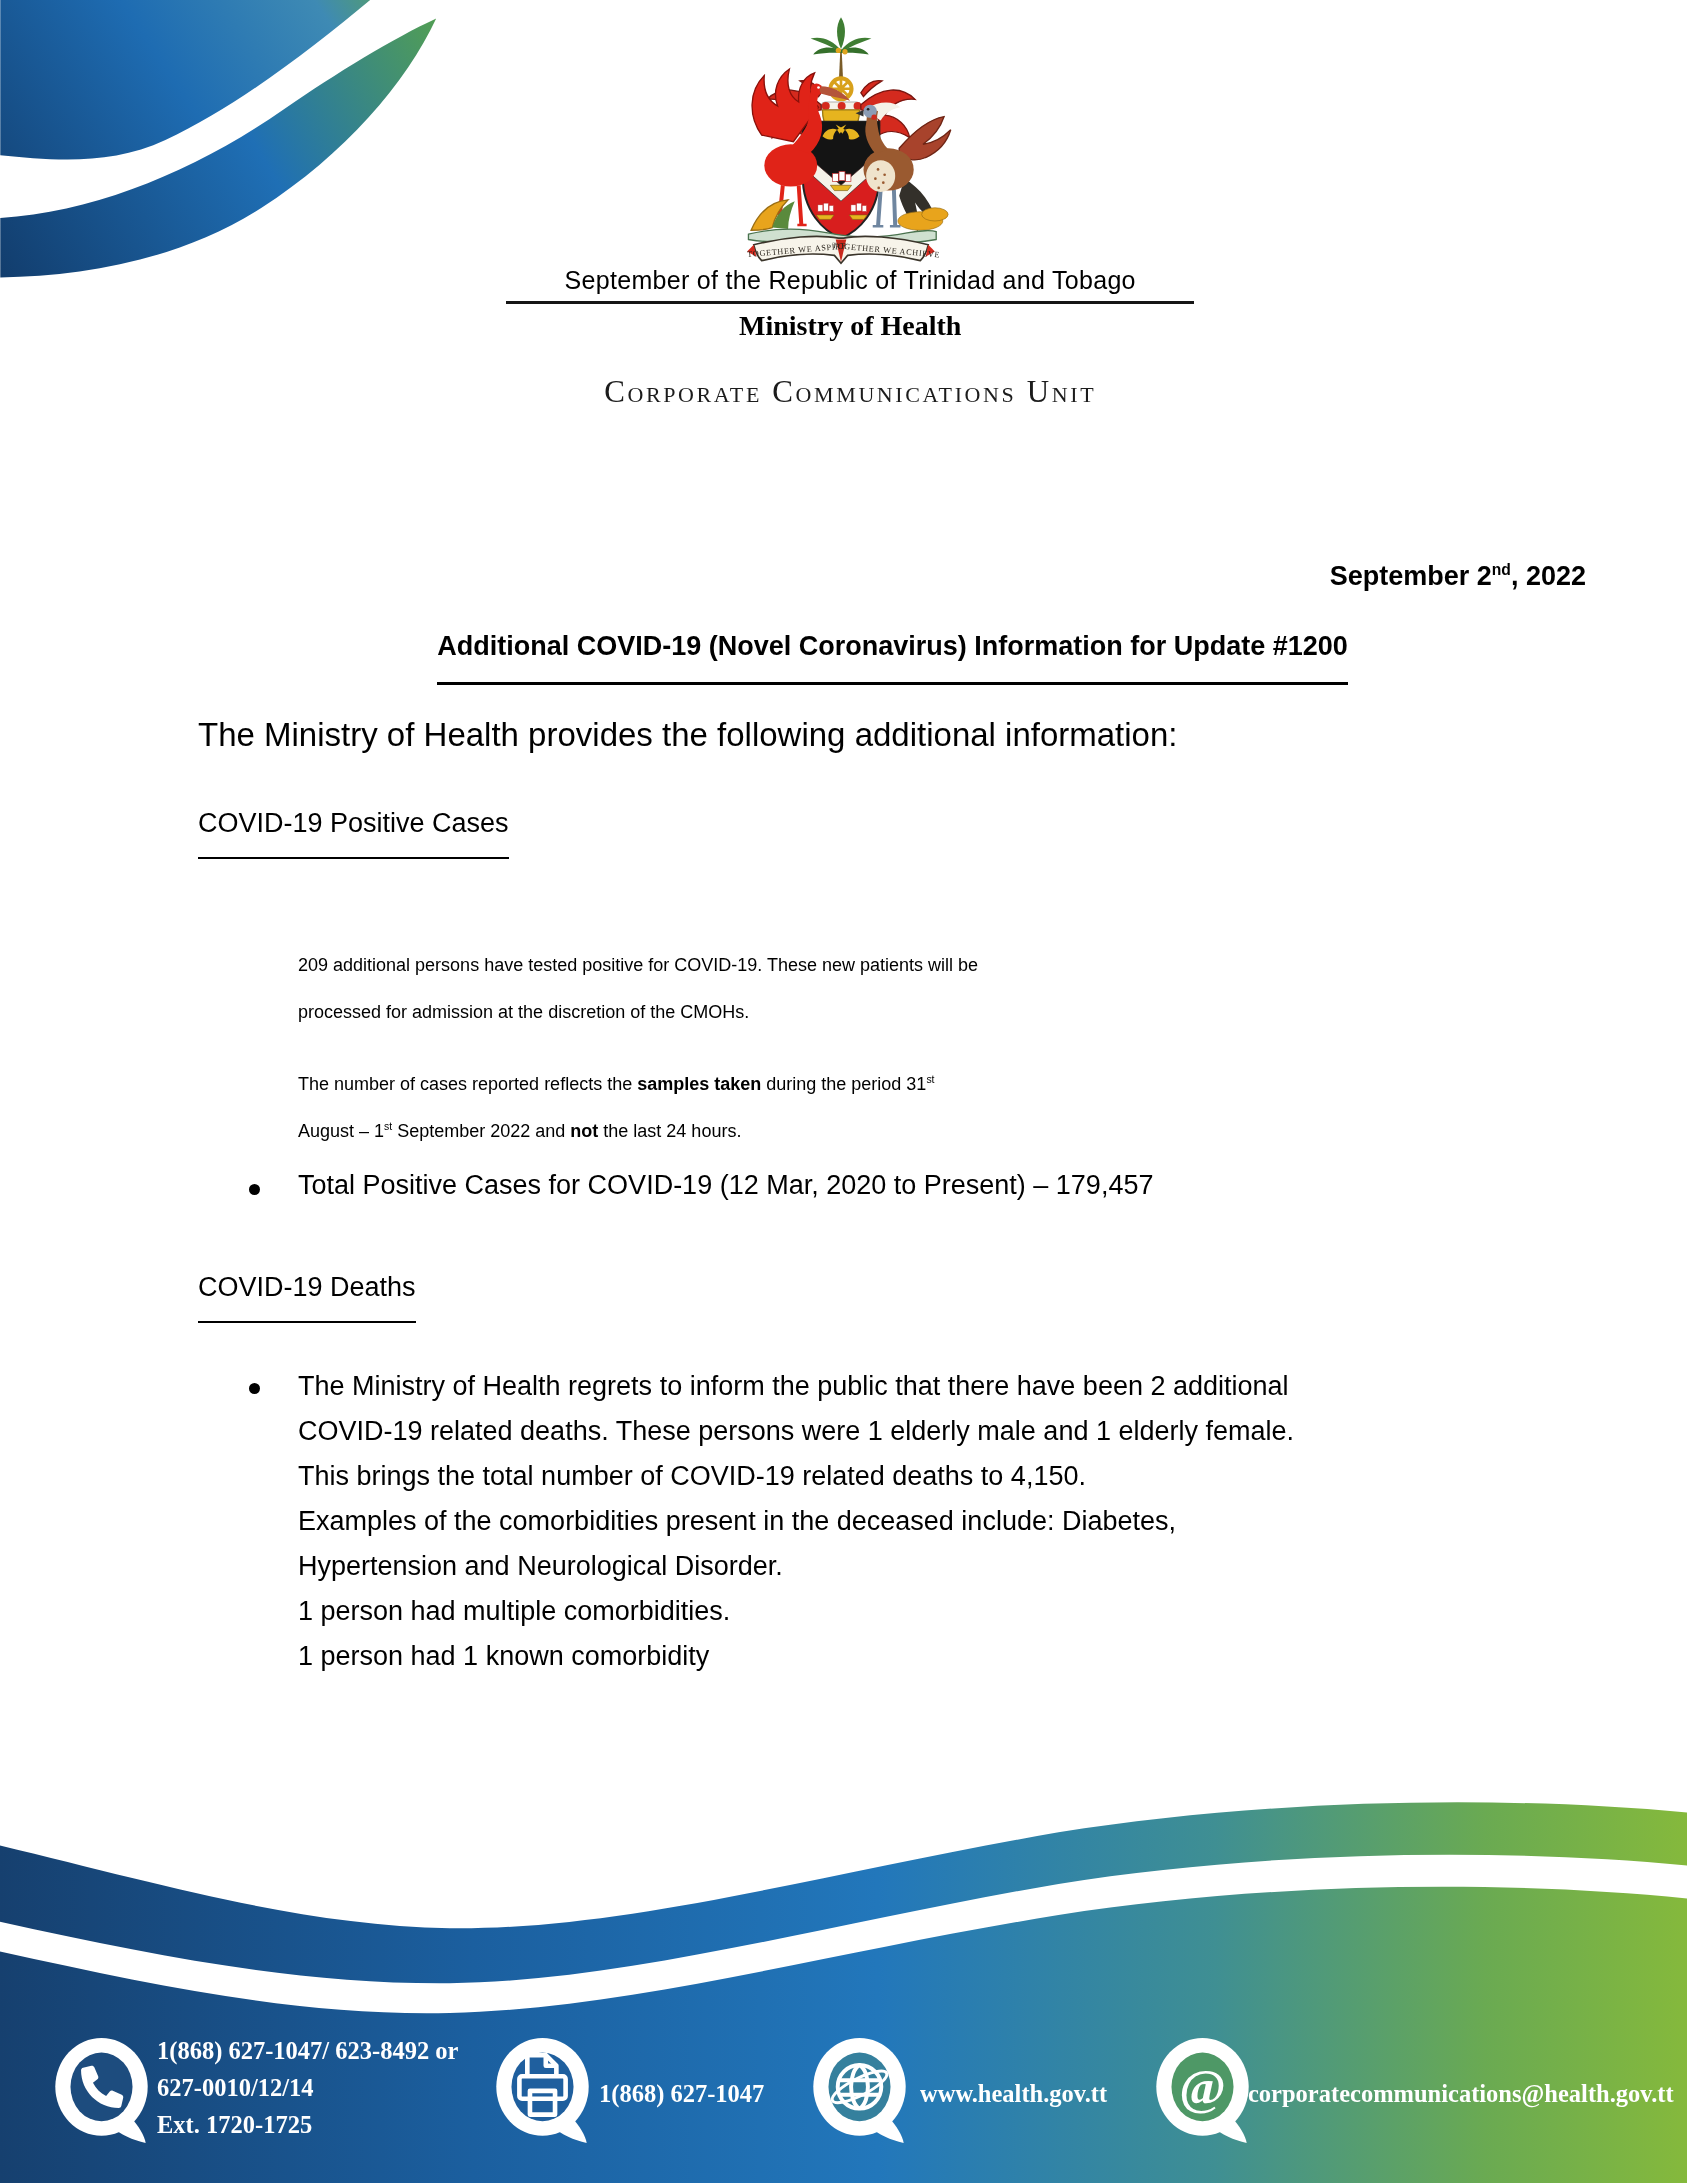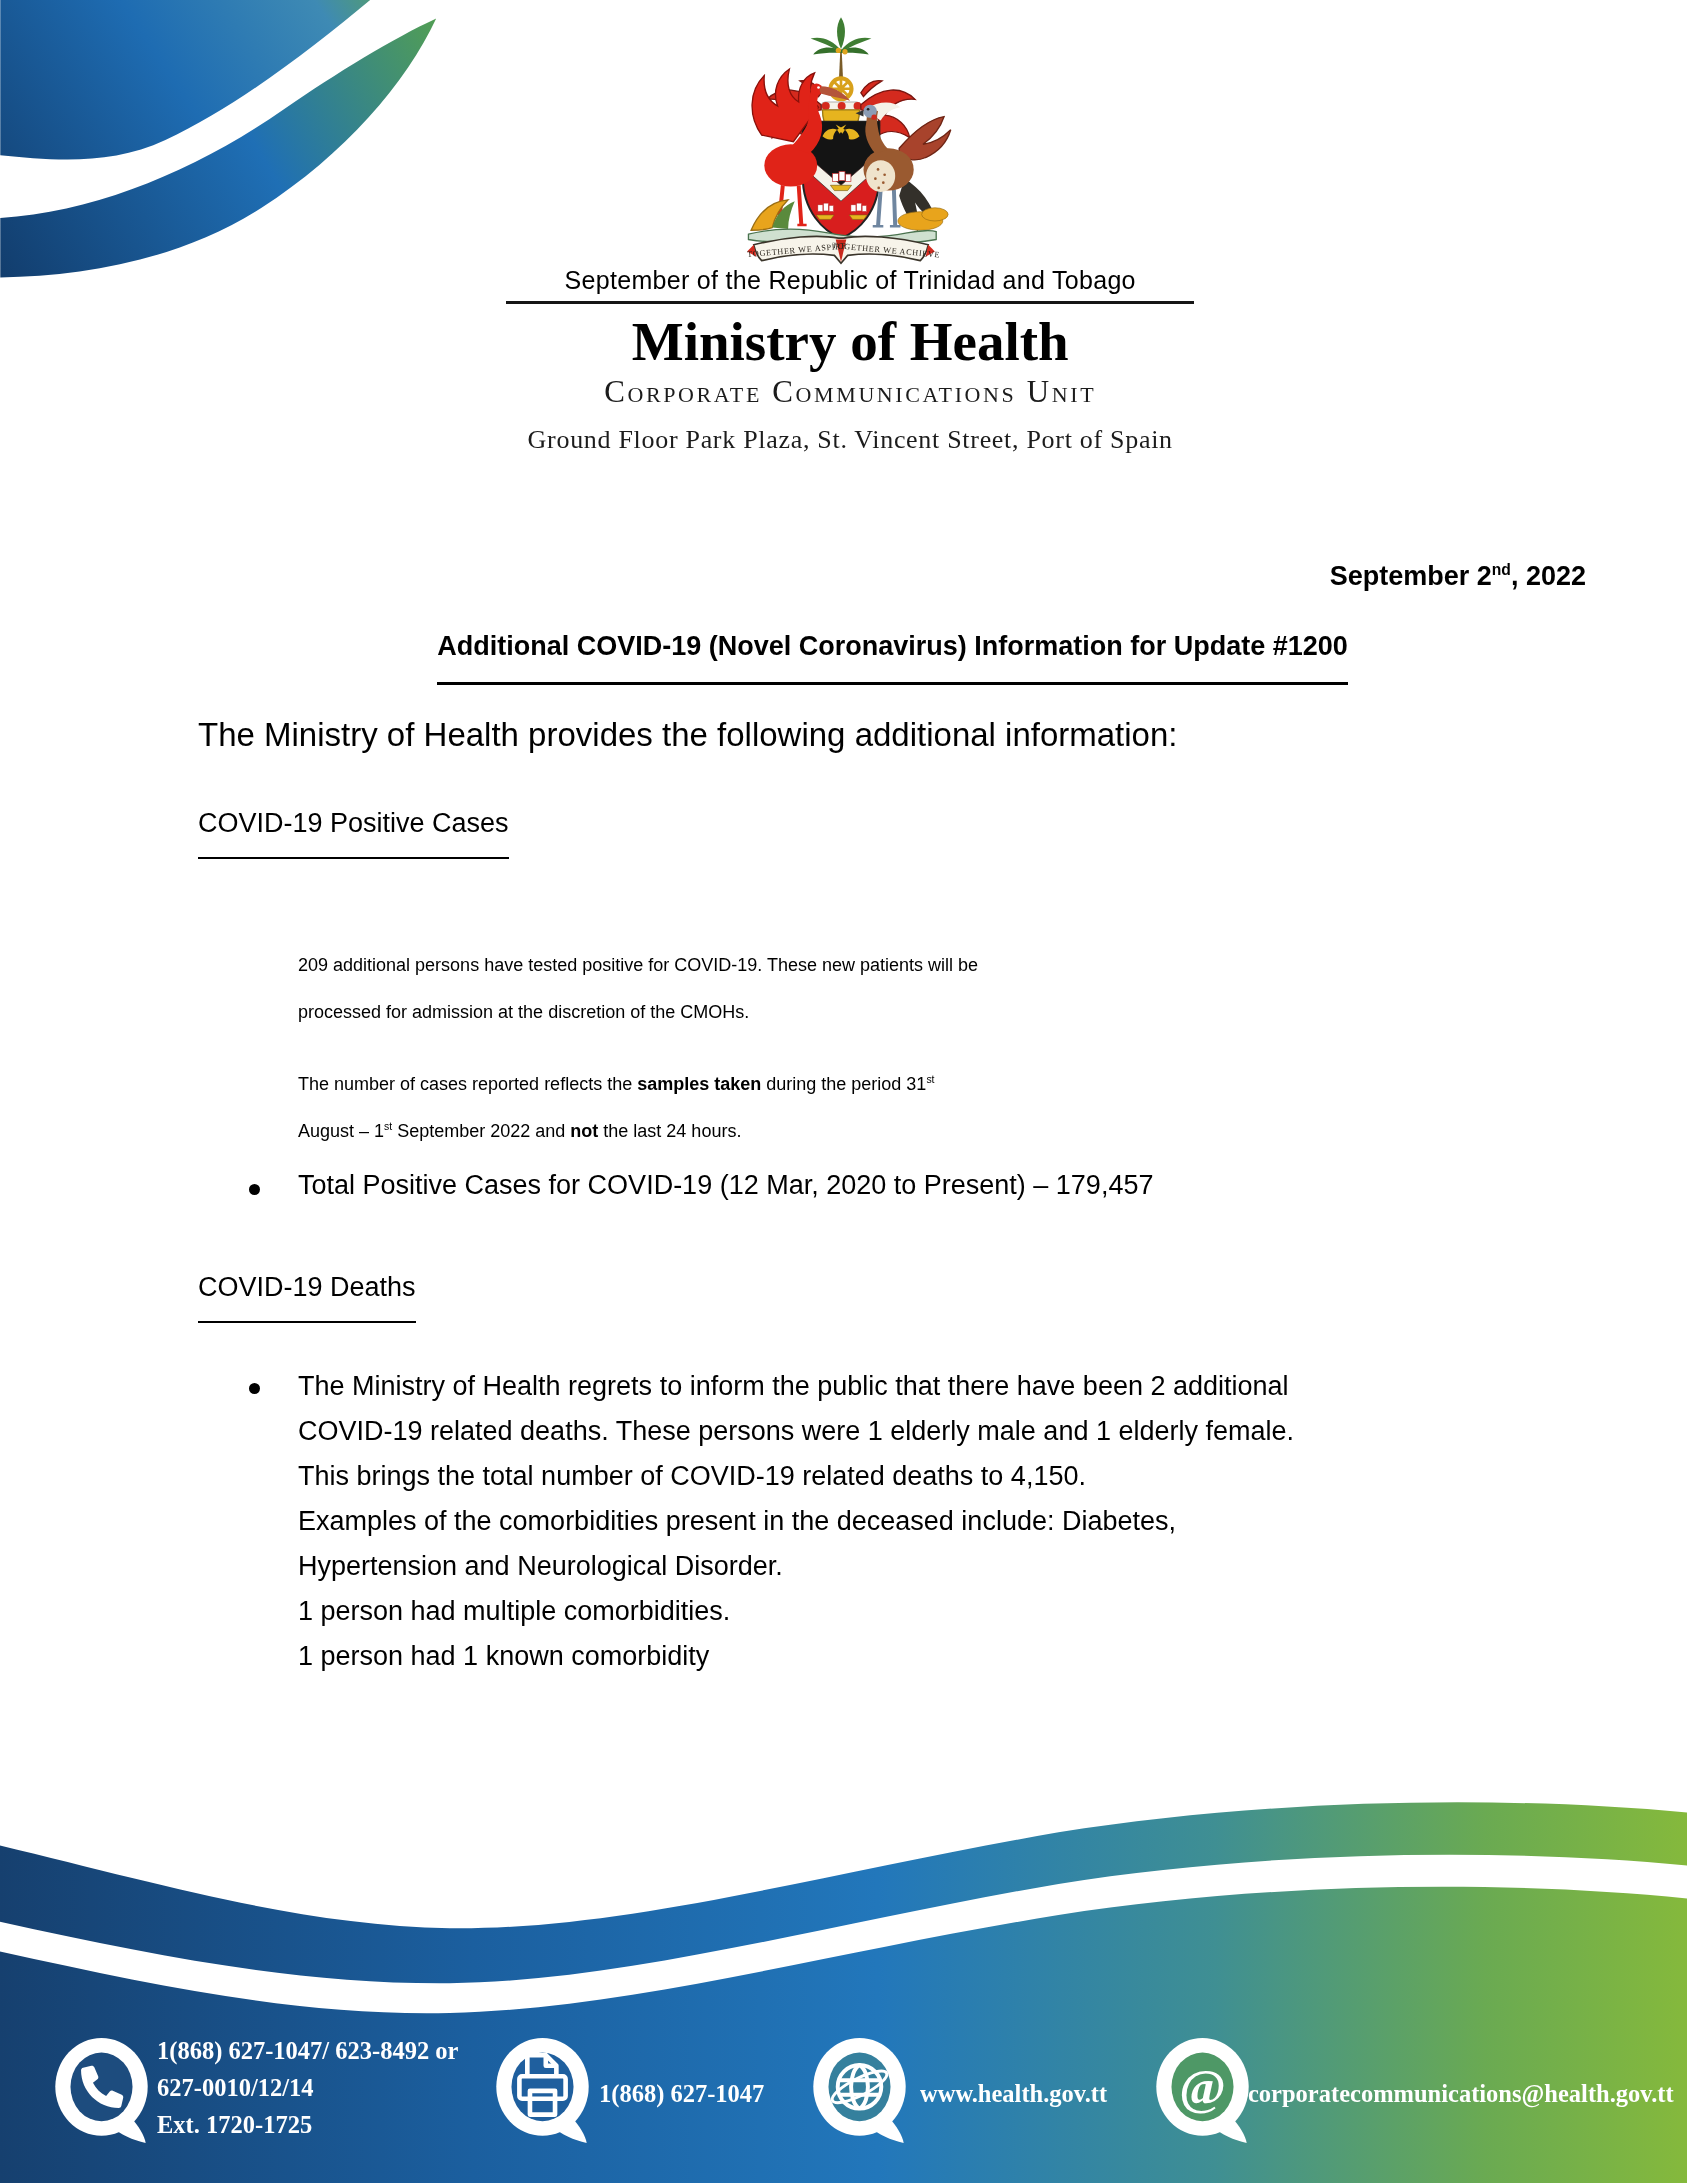--- a/index.html
+++ b/index.html
@@ -4,21 +4,21 @@
 <style>
   html,body{margin:0;padding:0;background:#9a9a9a;}
   .page{position:relative;width:1687px;height:2183px;background:#ffffff;overflow:hidden;
         font-family:"Liberation Sans",sans-serif;color:#000;}
   .abs{position:absolute;}
   .ctr{left:13.2px;width:1674px;text-align:center;}
   .top-wave{left:0;top:0;}
   .arms{left:722px;top:12px;}
   .gov{top:266px;font-size:25px;letter-spacing:0.3px;}
   .hdr-rule{top:301px;left:506px;width:688px;height:3.3px;background:#161616;}
-  .ministry{top:310px;font-family:"Liberation Serif",serif;font-weight:bold;font-size:55px;}
+  .ministry{top:310px;font-family:"Liberation Serif",serif;font-weight:bold;font-size:28px;}
   .unit{top:374px;font-family:"Liberation Serif",serif;font-variant:small-caps;font-size:31px;letter-spacing:2.6px;color:#1c1c1c;}
   .address{top:425px;font-family:"Liberation Serif",serif;font-size:26px;letter-spacing:0.7px;color:#1c1c1c;}
   .date{top:561px;right:101px;font-size:27px;font-weight:bold;}
   .title-wrap{top:631px;left:198px;width:1389px;text-align:center;font-size:27px;font-weight:bold;}
   .u-thick{display:inline-block;border-bottom:3.3px solid #000;padding-bottom:20px;}
   .intro{top:716px;left:198px;font-size:33px;}
   .sec-head{font-size:27px;}
   .u-head{display:inline-block;border-bottom:2.6px solid #000;padding-bottom:18px;}
   .pc-head{top:808px;left:198px;}
   .para{font-size:18px;line-height:47px;width:1283px;margin-top:41px;}
@@ -175,21 +175,20 @@
       <path d="M172,344 L188,344 L180,378 Z" fill="#c8281c"></path>
       <text x="114" y="364" transform="rotate(-5 114 364)" font-size="12.5" text-anchor="middle" fill="#2a241c" letter-spacing="1" font-family="Liberation Serif, serif">TOGETHER WE ASPIRE</text>
       <text x="248" y="364" transform="rotate(5 248 364)" font-size="12.5" text-anchor="middle" fill="#2a241c" letter-spacing="1" font-family="Liberation Serif, serif">TOGETHER WE ACHIEVE</text>
     </g>
   </svg>
 
   <div class="abs ctr gov">September of the Republic of Trinidad and Tobago</div>
   <div class="abs hdr-rule"></div>
   <div class="abs ctr ministry">Ministry of Health</div>
   <div class="abs ctr unit">Corporate Communications Unit</div>
-  <div class="abs ctr address">Ground Floor Park Plaza, St. Vincent Street, Port of Spain</div>
 
   <div class="abs date"><span>September 2</span><sup>nd</sup><span>, 2022</span></div>
   <div class="abs title-wrap">
     <span class="u-thick">Additional COVID-19 (Novel Coronavirus) Information for Update #1200</span>
   </div>
   <div class="abs intro">The Ministry of Health provides the following additional information:</div>
 
   <div class="abs pc-head sec-head">
     <span class="u-head">COVID-19 Positive Cases</span>
   </div>

